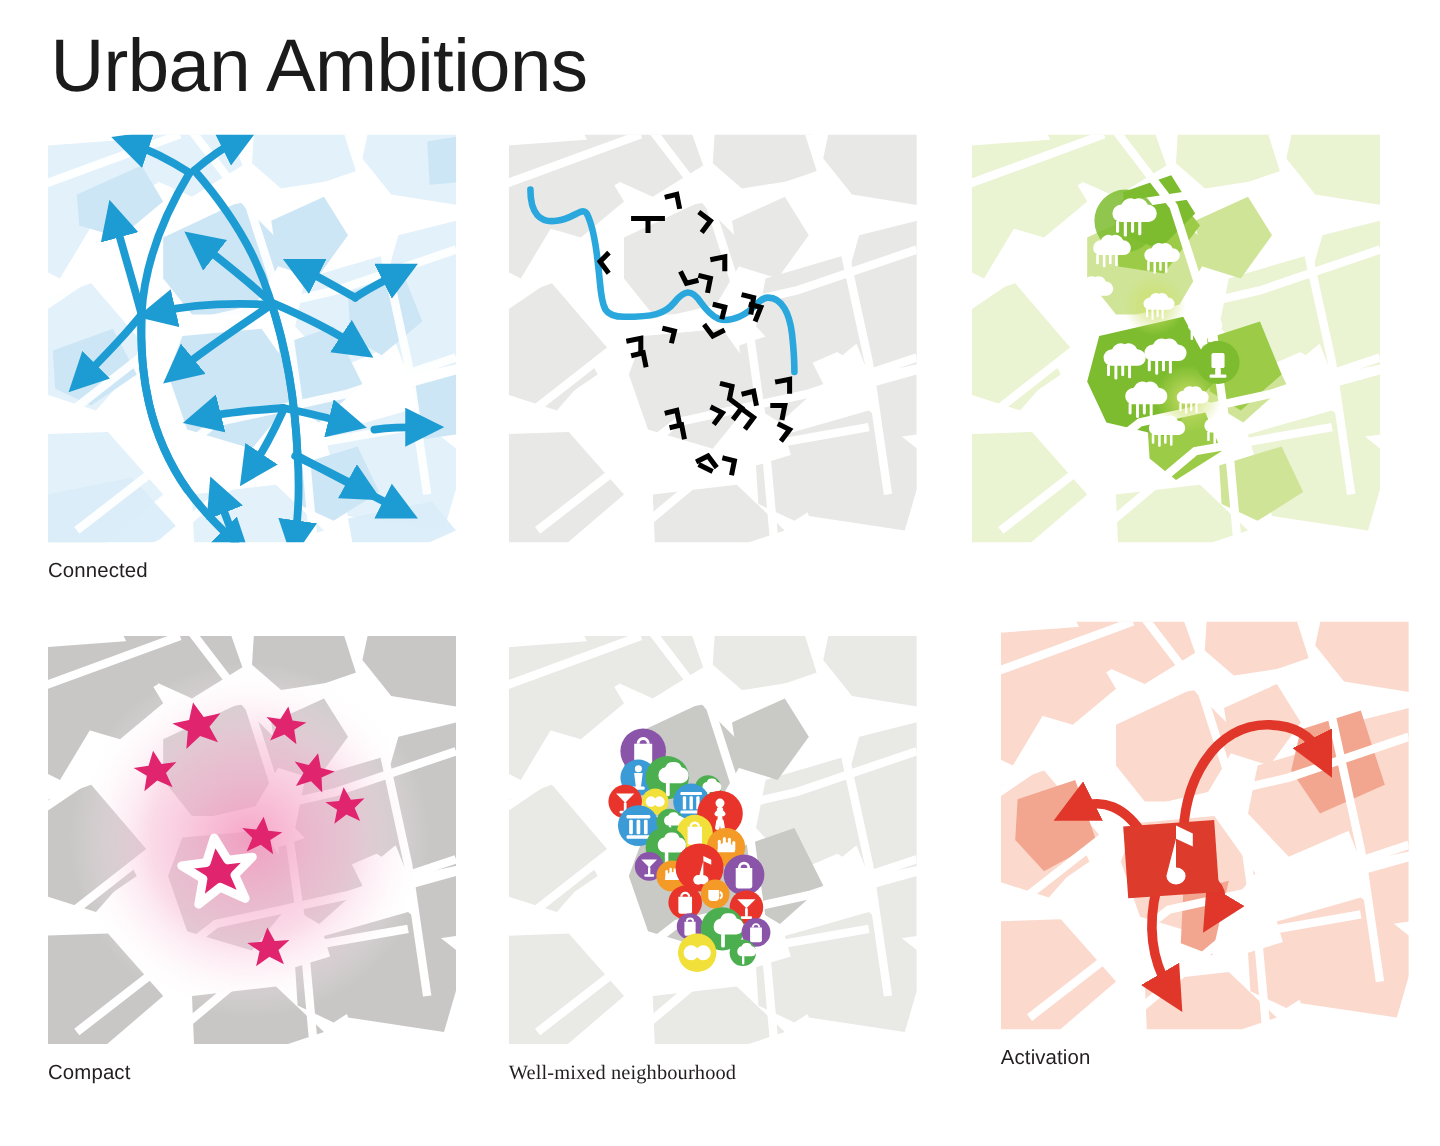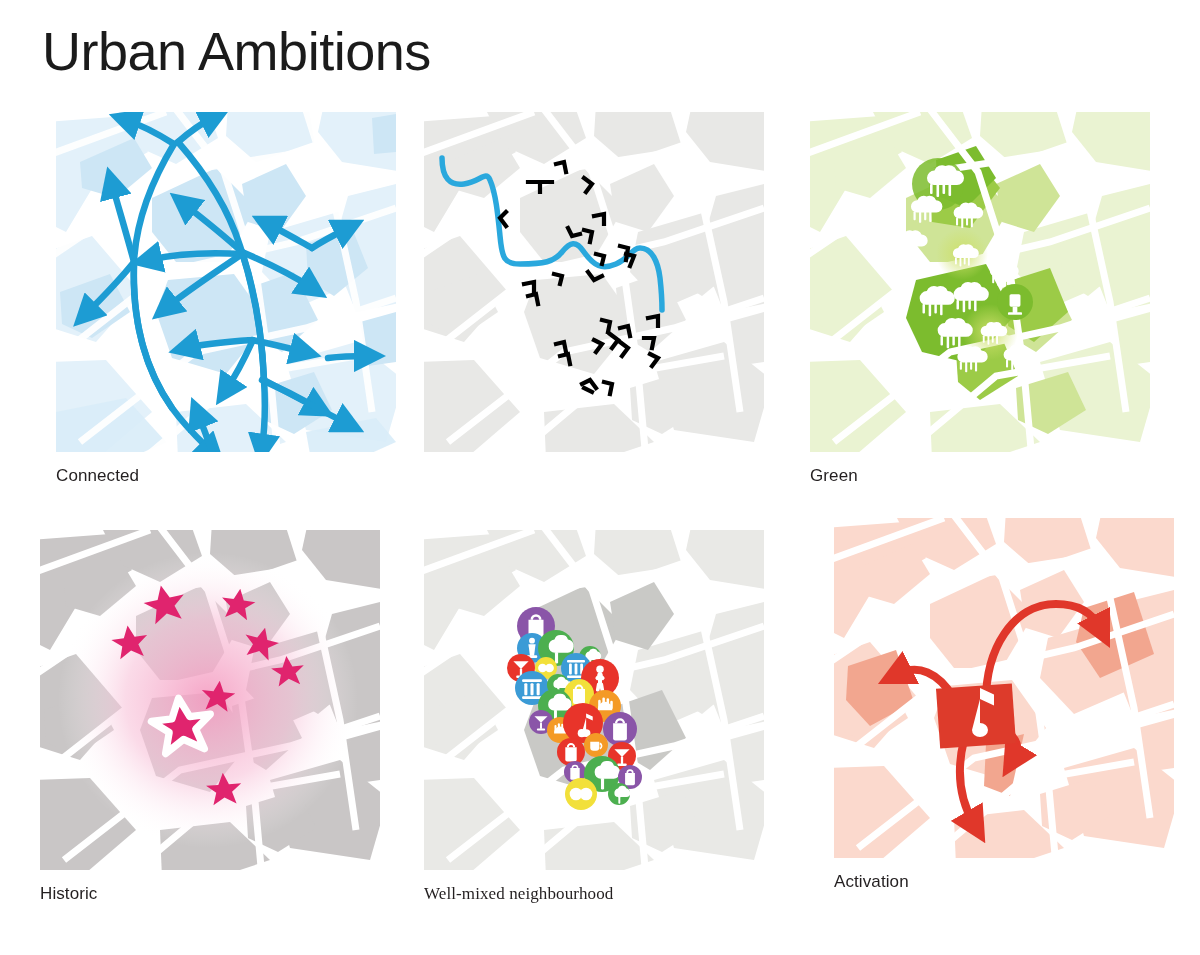--- a/index.html
+++ b/index.html
@@ -4,35 +4,35 @@
 <title>Urban Ambitions</title>
 <style>
   html,body{margin:0;padding:0;}
   body{
     width:1200px;height:955px;background:#ffffff;
     font-family:"Liberation Sans","DejaVu Sans",sans-serif;
     overflow:hidden;position:relative;
   }
   #page-title{
     position:absolute;left:42px;top:22px;
-    font-size:54px;font-weight:300;letter-spacing:-0.5px;
+    font-size:62px;font-weight:300;letter-spacing:-0.5px;
     color:#1b1b1b;line-height:1.1;white-space:nowrap;
   }
   .grid{position:absolute;left:40px;top:112px;width:1120px;}
   .panel{position:absolute;width:340px;}
   .panel .figure{
     position:relative;width:340px;height:340px;overflow:hidden;background:#ffffff;
   }
   .panel .figure svg{display:block;width:340px;height:340px;}
   .caption{
     margin-top:14px;font-size:17px;font-weight:400;color:#231f20;
     letter-spacing:.1px;white-space:nowrap;
   }
   
-  .p0{left:16px;  top:0px;}
+  .p0{left:0px;  top:0px;}
   .p1{left:384px;top:0px;}
   .p2{left:770px;top:0px;}
   .p3{left:0px;  top:418px;}
   .p4{left:384px;top:418px;font-family:Liberation Serif, serif;}
   .p5{left:770px;top:406px;margin-left:24px;}
 </style>
 </head>
 <body>
 
 <div id="page-title">Urban Ambitions</div>
@@ -274,21 +274,20 @@
           <use href="#treeIcon" x="0" y="0" transform="translate(140,222) scale(.95)"></use>
           <use href="#treeIcon" x="0" y="0" transform="translate(180,222) scale(.72)"></use>
           <use href="#treeIcon" x="0" y="0" transform="translate(158,248) scale(.82)"></use>
           <use href="#treeIcon" x="0" y="0" transform="translate(204,246) scale(.8)"></use>
           <g fill="#ffffff">
               <use href="#statueIcon" transform="translate(205,190) scale(.78)"></use>
             </g>
         </g>
       </svg>
     </div>
-    <div class="caption">Green</div>
   </div>
 
   <div class="panel p3">
     <div class="figure">
       <svg viewBox="0 0 340 340" xmlns="http://www.w3.org/2000/svg">
         <defs>
           <radialGradient id="pinkGlow" cx="50%" cy="50%" r="50%">
             <stop offset="0%" stop-color="#f49bc0" stop-opacity=".90"></stop>
             <stop offset="55%" stop-color="#f8c2d9" stop-opacity=".60"></stop>
             <stop offset="100%" stop-color="#ffffff" stop-opacity="0"></stop>
@@ -334,21 +333,21 @@
           <use href="#starShape" transform="translate(221,114) rotate(14) scale(.84)"></use>
           <use href="#starShape" transform="translate(248,142) rotate(-6) scale(.8)"></use>
           <use href="#starShape" transform="translate(178,167) rotate(6) scale(.82)"></use>
           <use href="#starShape" transform="translate(184,260) rotate(-4) scale(.86)"></use>
         </g>
         <g>
           <use href="#starShape" transform="translate(142,197) rotate(-7) scale(1.45)" fill="#e0246e" stroke="#ffffff" stroke-width="5" stroke-linejoin="round"></use>
         </g>
       </svg>
     </div>
-    <div class="caption">Historic</div>
+    <div class="caption">Compact</div>
   </div>
 
   <div class="panel p4">
     <div class="figure">
       <svg viewBox="0 0 340 340" xmlns="http://www.w3.org/2000/svg">
         <defs>
           <g id="icShop">
               <path d="M-6,-5 h12 v13 a2,2 0 0 1 -2,2 h-8 a2,2 0 0 1 -2,-2 z"></path>
               <path d="M-3.4,-5 a3.4,3.4 0 0 1 6.8,0" fill="none" stroke="currentColor" stroke-width="2"></path>
             </g>

